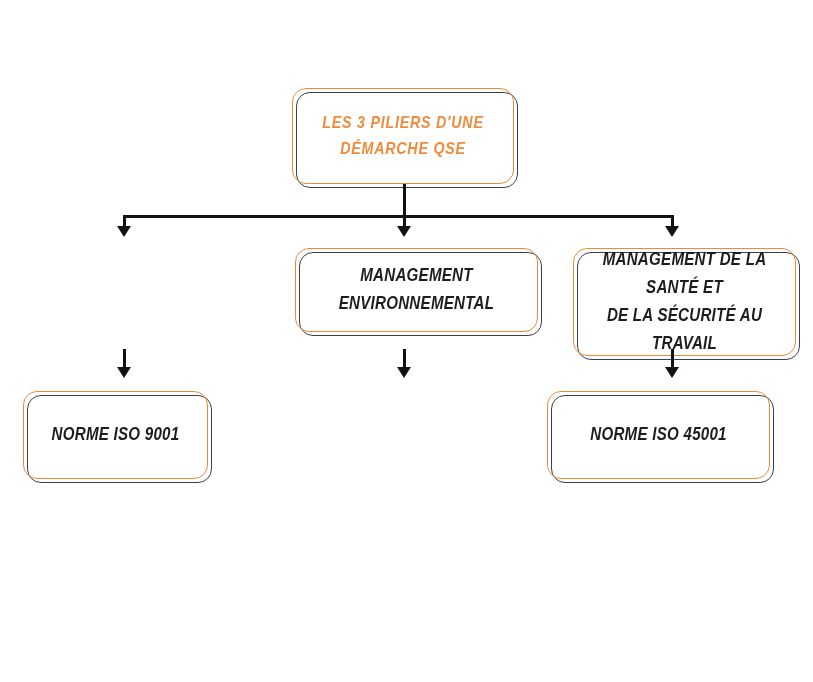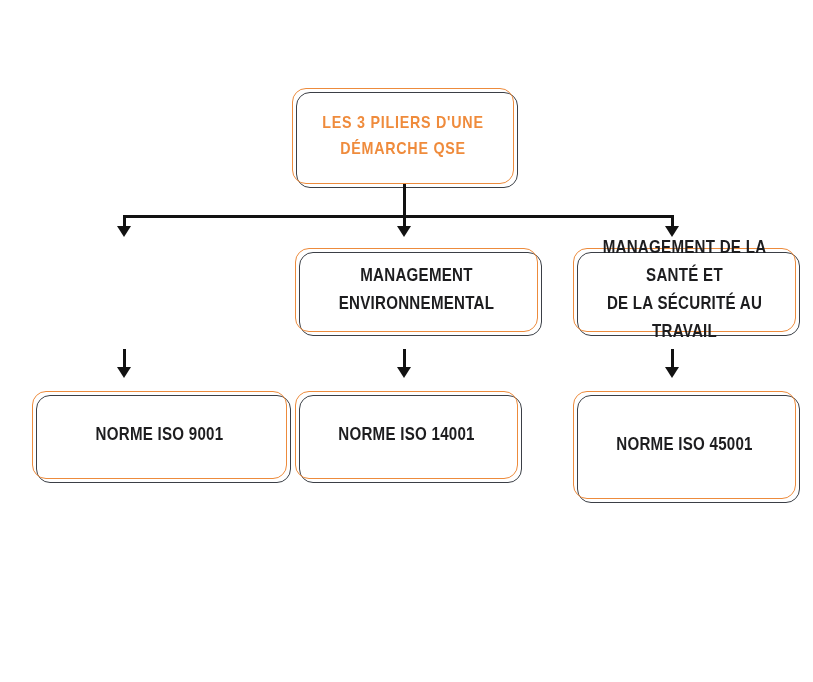--- a/index.html
+++ b/index.html
@@ -15,20 +15,21 @@
     width: 813px;
     height: 682px;
     background: #ffffff;
     overflow: hidden;
   }
 
   
   .node {
     position: absolute;
     box-sizing: border-box;
+    font-style: italic;
   }
   .node .shadow-rect {
     position: absolute;
     left: 4px;
     top: 4px;
     right: -4px;
     bottom: -4px;
     border: 1.4px solid #3b3f46;
     border-radius: 14px;
     background: #ffffff;
@@ -114,47 +115,42 @@
   <div class="arrow-head" style="left:665px; top:226px;"></div>
 
 
   <div class="node" style="left:295px; top:248px; width:243px; height:84px;">
     <div class="shadow-rect"></div>
     <div class="accent-rect"></div>
     <div class="label">MANAGEMENT
 ENVIRONNEMENTAL</div>
   </div>
 
-  <div class="node" style="left:573px; top:248px; width:223px; height:84px;">
+  <div class="node" style="left:573px; top:248px; width:223px; height:108px;">
     <div class="shadow-rect"></div>
     <div class="accent-rect"></div>
     <div class="label">MANAGEMENT DE LA SANTÉ ET
 DE LA SÉCURITÉ AU TRAVAIL</div>
   </div>
 
   <div class="connector v-line" style="left:123px; top:349px; height:21px;"></div>
   <div class="arrow-head" style="left:117px; top:367px;"></div>
 
   <div class="connector v-line" style="left:403px; top:349px; height:21px;"></div>
   <div class="arrow-head" style="left:397px; top:367px;"></div>
 
   <div class="connector v-line" style="left:671px; top:349px; height:21px;"></div>
   <div class="arrow-head" style="left:665px; top:367px;"></div>
 
-  <div class="node" style="left:32px; top:391px; width:255px; height:88px;">
+  <div class="node" style="left:23px; top:391px; width:185px; height:88px;">
     <div class="shadow-rect"></div>
     <div class="accent-rect"></div>
     <div class="label">NORME ISO 9001</div>
   </div>
 
-  <div class="node" style="left:295px; top:391px; width:223px; height:88px;">
-    <div class="shadow-rect"></div>
-    <div class="accent-rect"></div>
-    <div class="label">NORME ISO 14001</div>
-  </div>
 
-  <div class="node" style="left:573px; top:391px; width:223px; height:108px;">
+  <div class="node" style="left:547px; top:391px; width:223px; height:88px;">
     <div class="shadow-rect"></div>
     <div class="accent-rect"></div>
     <div class="label">NORME ISO 45001</div>
   </div>
 
 </div>
 
 </body></html>

